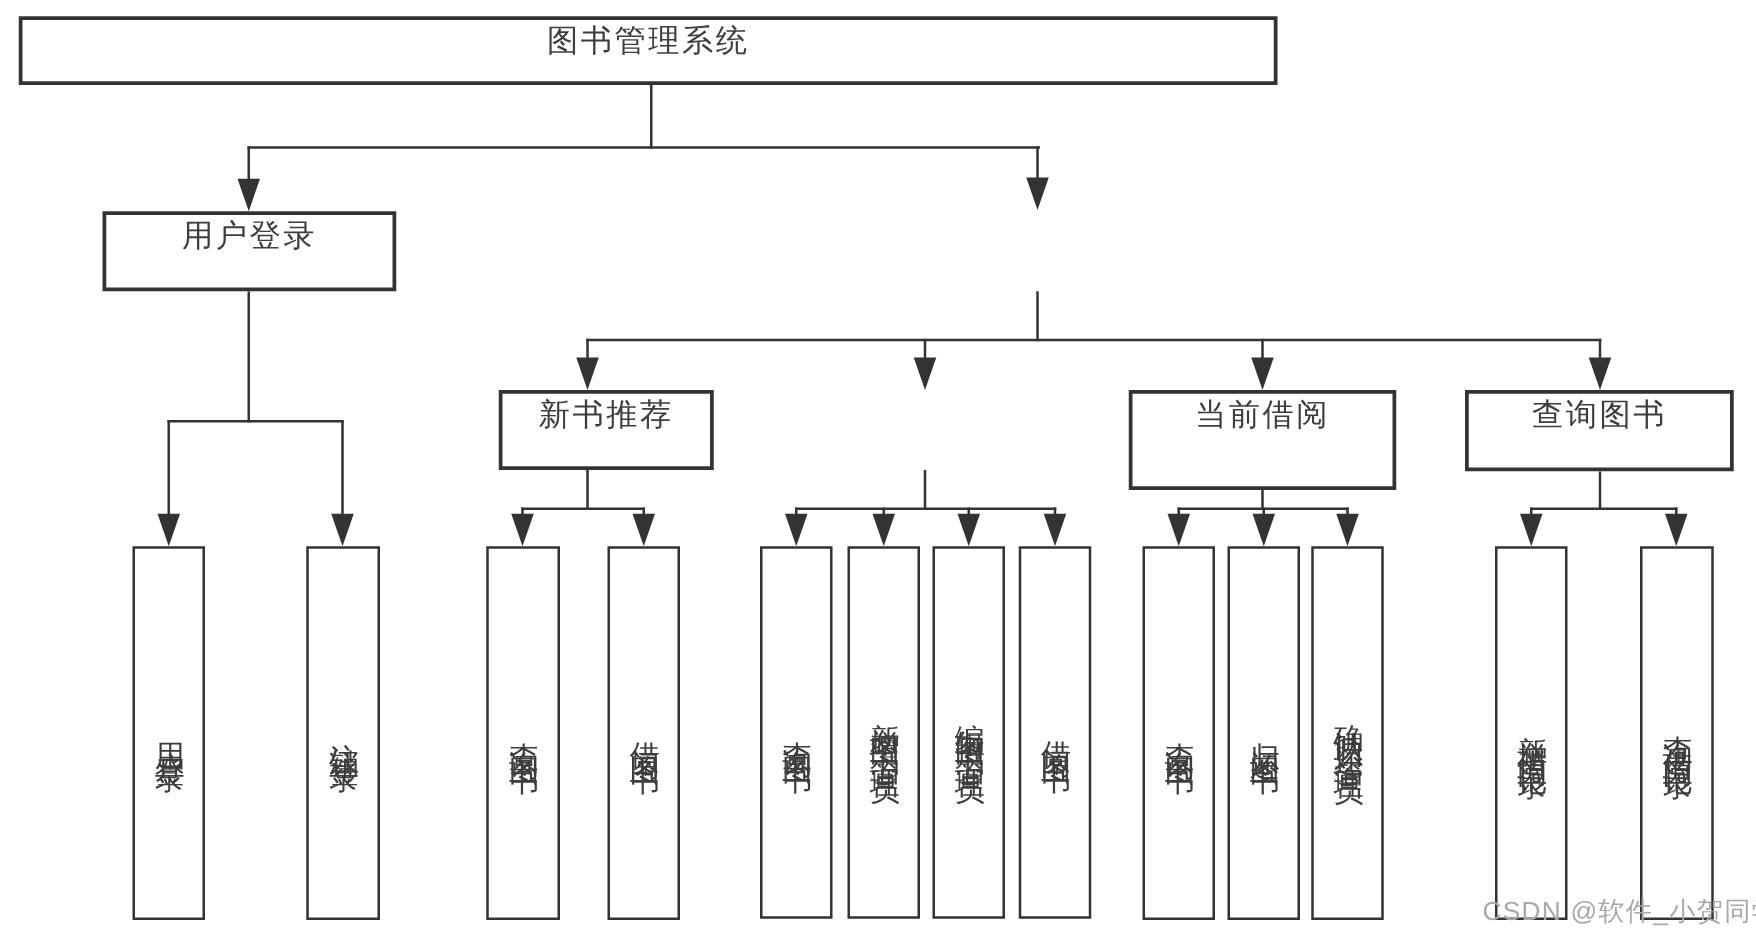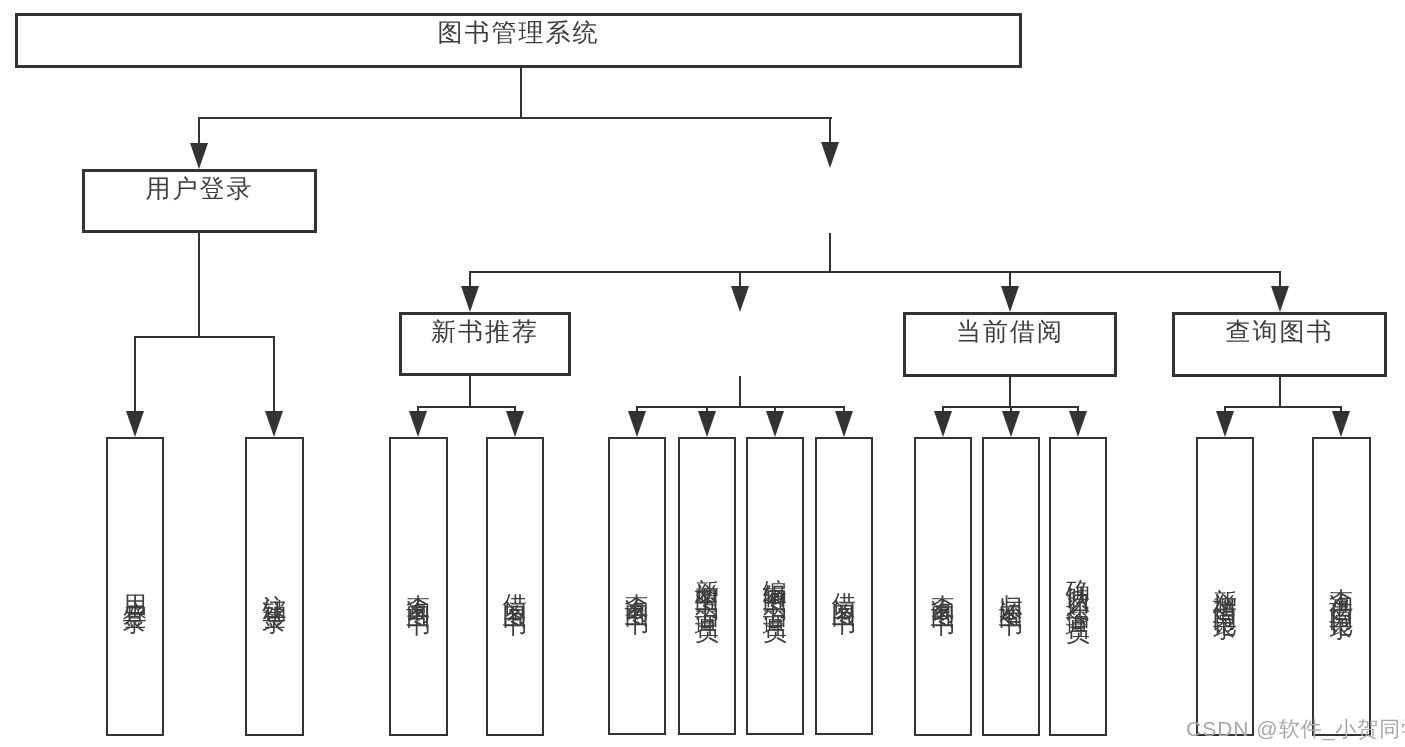--- a/index.html
+++ b/index.html
@@ -130,21 +130,21 @@
     <span>图书管理系统</span>
   </div>
 
   <div class="box" style="left:82px; top:169px; width:235px; height:64px;">
     <span>用户登录</span>
   </div>
 
   <div class="box" style="left:363px; top:312px; width:172px; height:64px;margin-left:36px;">
     <span>新书推荐</span>
   </div>
-  <div class="box" style="left:903px; top:312px; width:214px; height:65px;">
+  <div class="box" style="left:903px; top:312px; width:214px; height:80px;">
     <span>当前借阅</span>
   </div>
   <div class="box" style="left:1172px; top:312px; width:215px; height:65px;">
     <span>查询图书</span>
   </div>
 
   <div class="vbox" style="left:106px; top:437px; width:58px; height:299px;">
     <span>用户登录</span>
   </div>
   <div class="vbox" style="left:245px; top:437px; width:59px; height:299px;">

